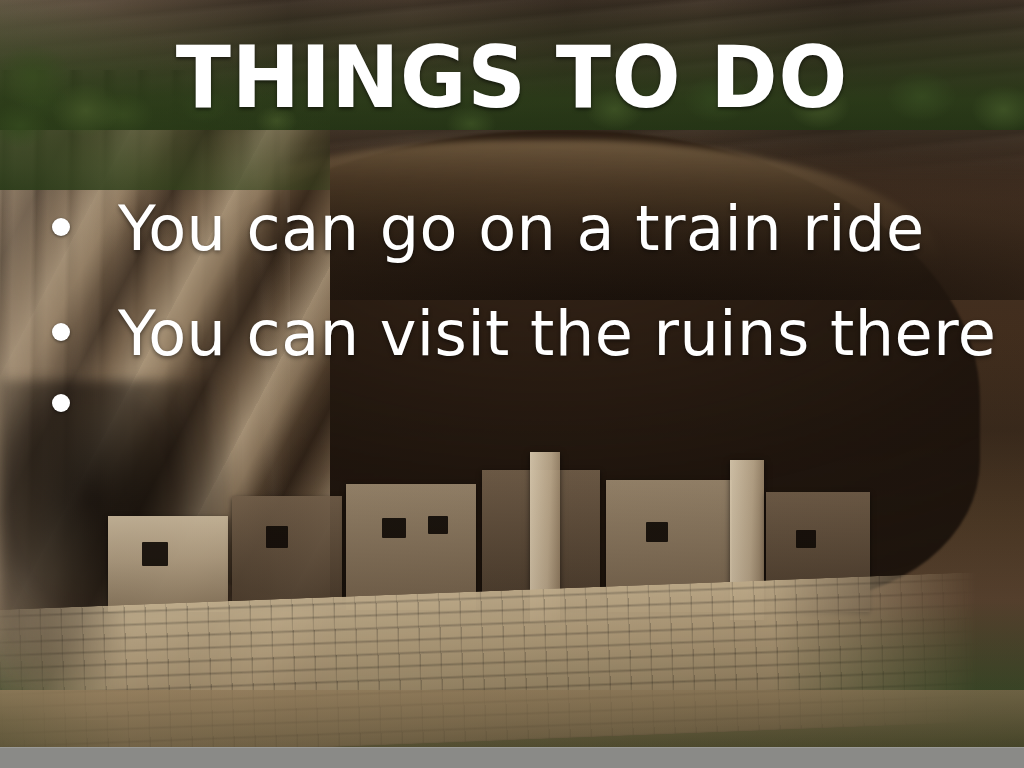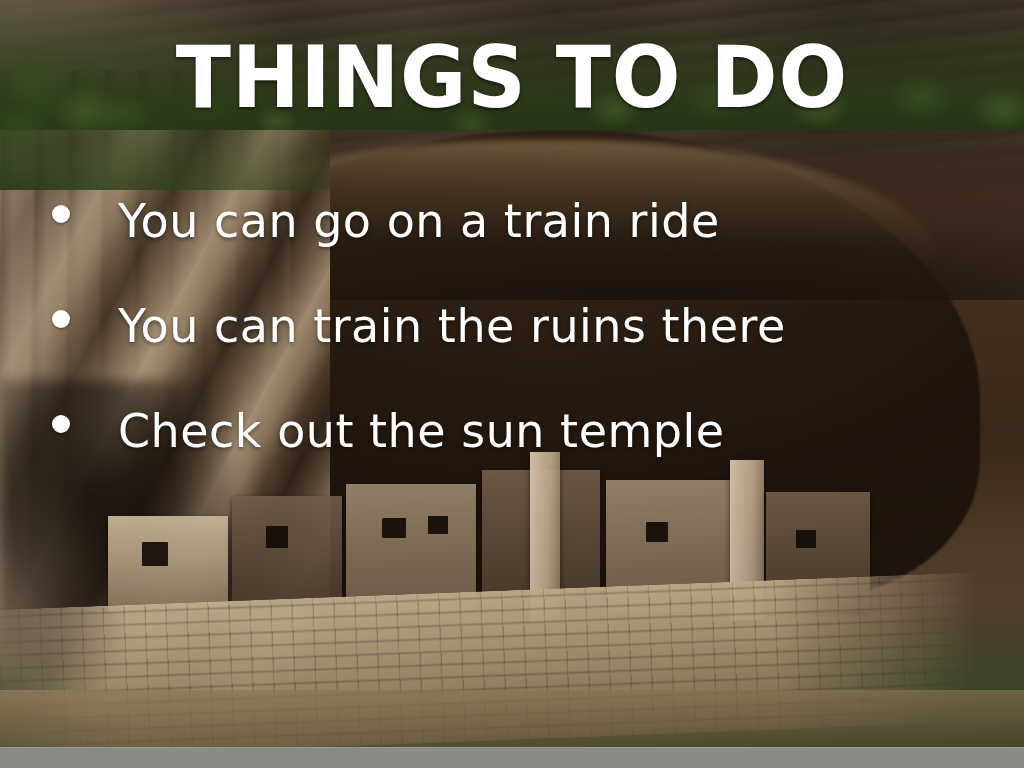--- a/index.html
+++ b/index.html
@@ -358,21 +358,21 @@
     margin-right: 48px;
     position: relative;
     top: -14px;
     box-shadow: 0 1px 3px rgba(0,0,0,0.5);
   }
 
   .bullet-text {
     color: #ffffff;
     font-family: "DejaVu Sans", sans-serif;
     font-weight: 400;
-    font-size: 46px;
+    font-size: 62px;
     line-height: 1.0;
     letter-spacing: 0.5px;
     white-space: nowrap;
     text-shadow: 0 2px 4px rgba(0,0,0,0.45);
   }
 
   
   .bottom-bar {
     position: absolute;
     left: 0;
@@ -425,23 +425,22 @@
 
   <div class="title">THINGS TO DO</div>
 
   <ul class="bullets">
     <li class="bullet-row">
       <span class="dot"></span>
       <span class="bullet-text">You can go on a train ride</span>
     </li>
     <li class="bullet-row">
       <span class="dot"></span>
-      <span class="bullet-text">You can train the ruins there</span>
+      <span class="bullet-text">You can visit the ruins there</span>
     </li>
     <li class="bullet-row">
       <span class="dot"></span>
-      <span class="bullet-text">Check out the sun temple</span>
     </li>
   </ul>
 
   <div class="bottom-bar"></div>
 
 </div>
 
 </body></html>

